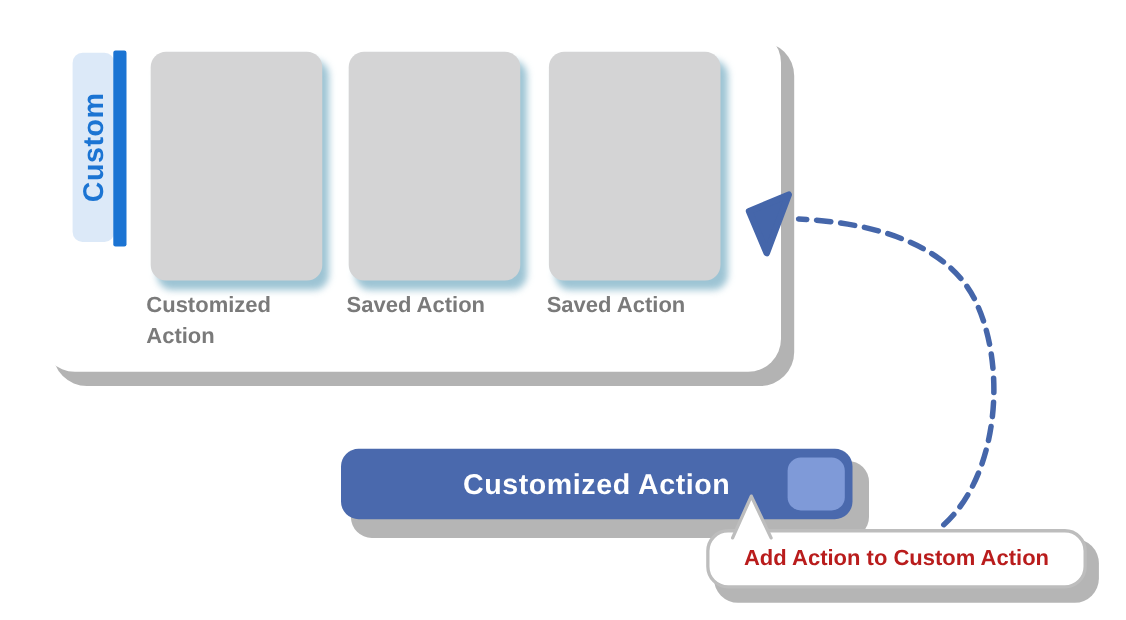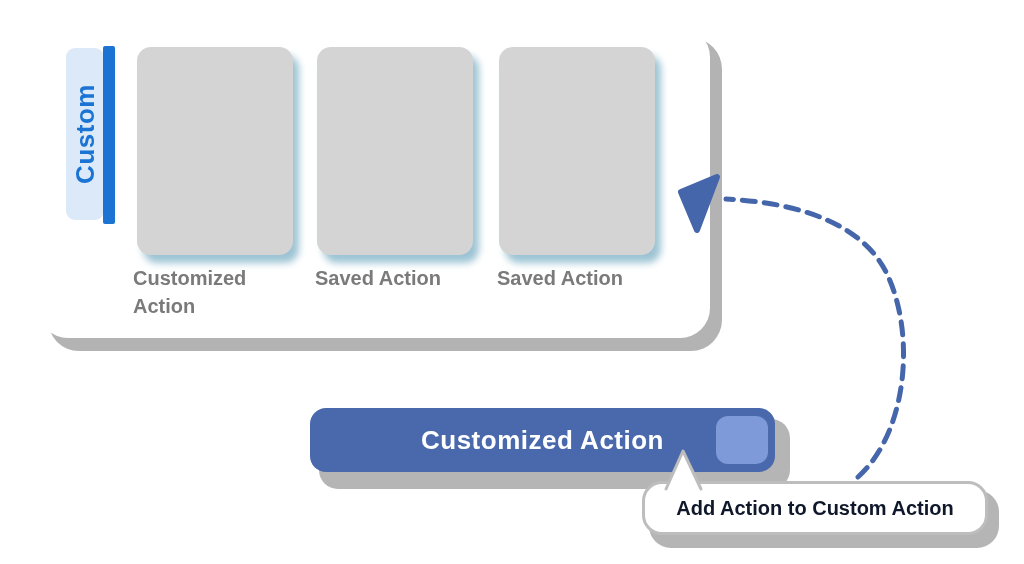--- a/index.html
+++ b/index.html
@@ -63,21 +63,21 @@
   }
   
   .tooltip{
     position:absolute;left:642px;top:481px;width:346px;height:54px;
     box-sizing:border-box;
     background:#ffffff;border:3px solid #bdbdbd;border-radius:20px;
     box-shadow:9px 11px 0 2px #b5b5b5;
   }
   .tooltip-label{
     position:absolute;left:0;top:0;width:100%;height:32px;
-    text-align:center;font-size:20px;line-height:48px;color:#0f172a;
+    text-align:center;font-size:20px;line-height:48px;color:#b91c1c;
   }
   
   .overlay{
     position:absolute;left:0;top:0;width:1024px;height:564px;
     pointer-events:none;
   }
 </style>
 </head>
 <body>
 

